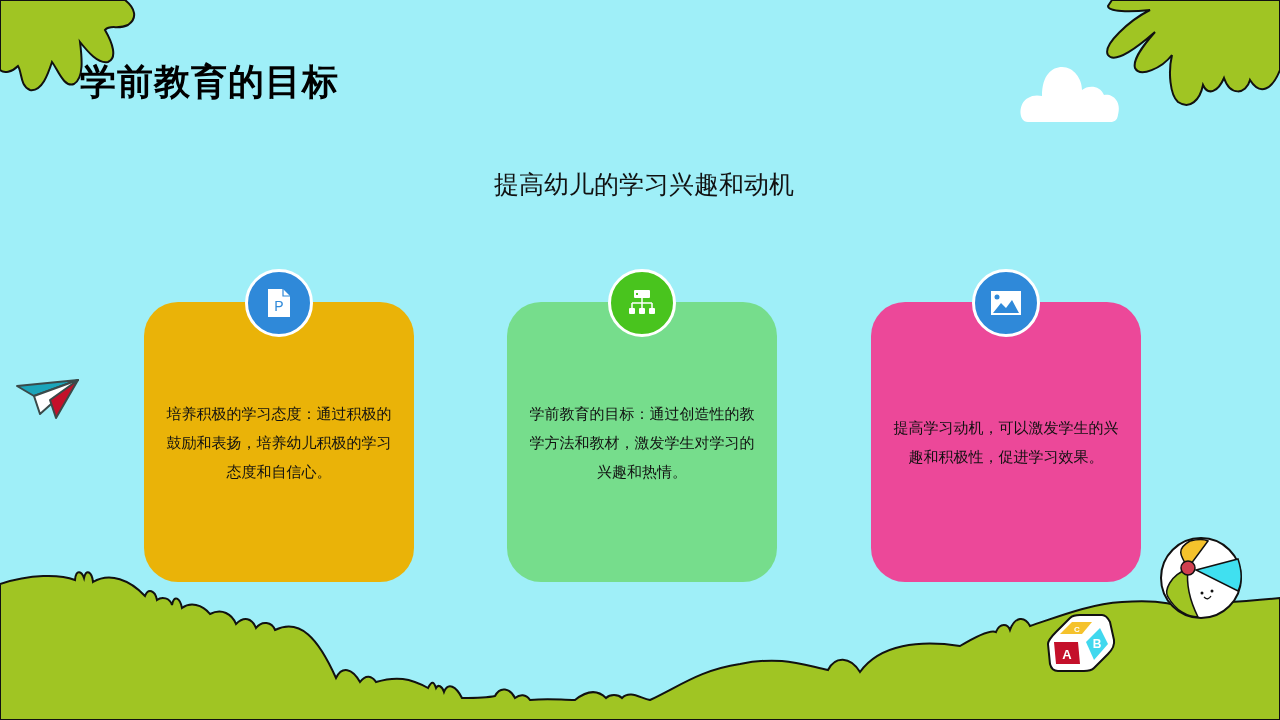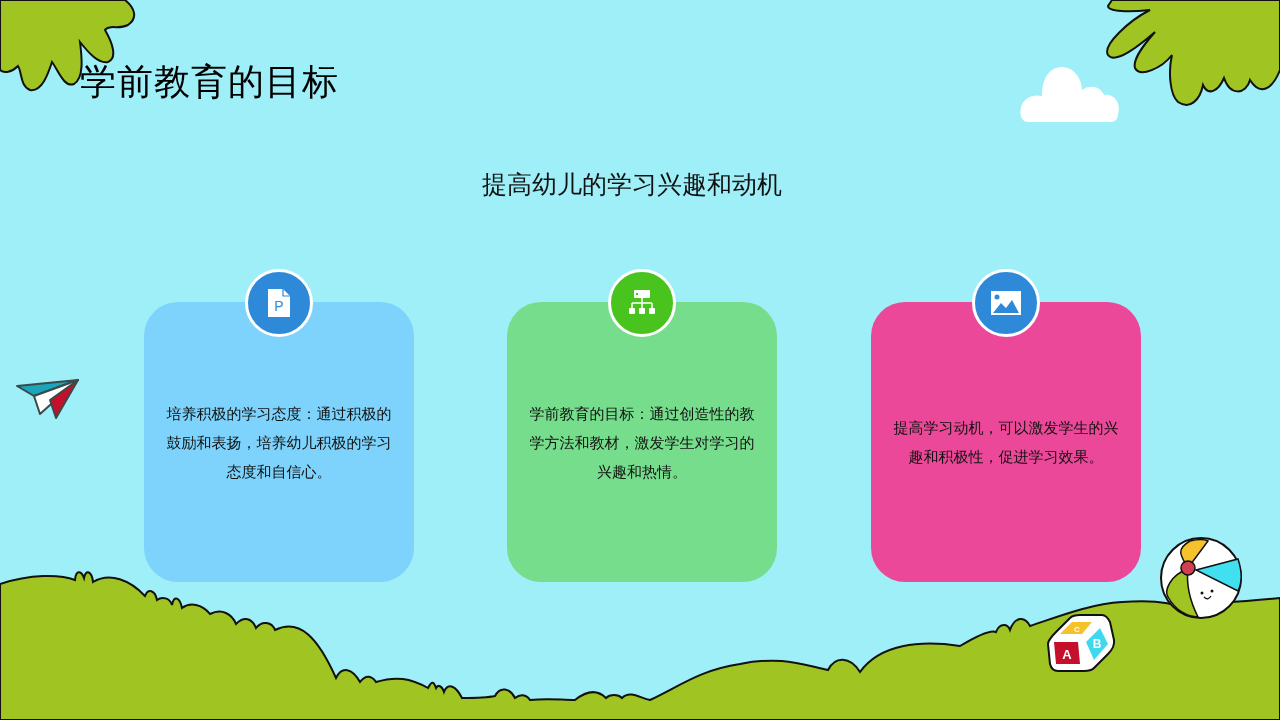--- a/index.html
+++ b/index.html
@@ -3,25 +3,25 @@
   <meta charset="utf-8">
   <style>
     html, body { margin:0; padding:0; }
     body {
       width:1280px; height:720px; overflow:hidden; position:relative;
       background:#9FEFF8;
       font-family: "Liberation Sans", "DejaVu Sans", sans-serif;
     }
     .abs { position:absolute; }
     .page-title {
-      left:80px; top:58px; font-size:36px; font-weight:normal; color:#000;
+      left:80px; top:58px; font-size:36px; font-weight:bold; color:#000;
       letter-spacing:1px; z-index:5;
     }
     .subtitle {
-      left:0; width:1264px; top:168px; text-align:center; font-size:25px; color:#111;
+      left:0; width:1264px; top:168px; text-align:center; font-size:25px; color:#111;padding-left:12px;
     }
     .card {
       width:270px; height:280px; top:302px; border-radius:34px;
       display:flex; align-items:center; justify-content:center; box-sizing:border-box;
       padding:0 22px;
     }
     .card-text {
       font-size:15px; line-height:29px; color:#111; text-align:center;
     }
     .badge {
@@ -48,21 +48,21 @@
 </svg>
 
 <div class="abs subtitle">提高幼儿的学习兴趣和动机</div>
 
 <svg class="abs" style="left:14px;top:376px" width="68" height="48" viewBox="0 0 68 48">
   <path d="M3,10 L64,4 L20,20 Z" fill="#1BA5BA" stroke="#3a4a4a" stroke-width="2" stroke-linejoin="round"></path>
   <path d="M20,20 L64,4 L26,38 Z" fill="#fff" stroke="#3a4a4a" stroke-width="2" stroke-linejoin="round"></path>
   <path d="M36,24 L64,4 L42,42 Z" fill="#C4102A" stroke="#3a4a4a" stroke-width="2" stroke-linejoin="round"></path>
 </svg>
 
-<div class="abs card" style="left:144px;background:#7dd3fc">
+<div class="abs card" style="left:144px;background:#eab308">
   <div class="card-text">培养积极的学习态度：通过积极的鼓励和表扬，培养幼儿积极的学习态度和自信心。</div>
 </div>
 <div class="abs badge" style="left:245px;background:#2F89D9">
   <svg width="26" height="30" viewBox="0 0 26 30">
     <path d="M2,1 L17,1 L24,8 L24,29 L2,29 Z" fill="#fff"></path>
     <path d="M17,1 L17,8 L24,8" fill="none" stroke="#2F89D9" stroke-width="1.2"></path>
     <text x="13" y="23" font-size="14" text-anchor="middle" fill="#2F89D9" font-family="Liberation Sans, sans-serif">P</text>
   </svg>
 </div>
 

